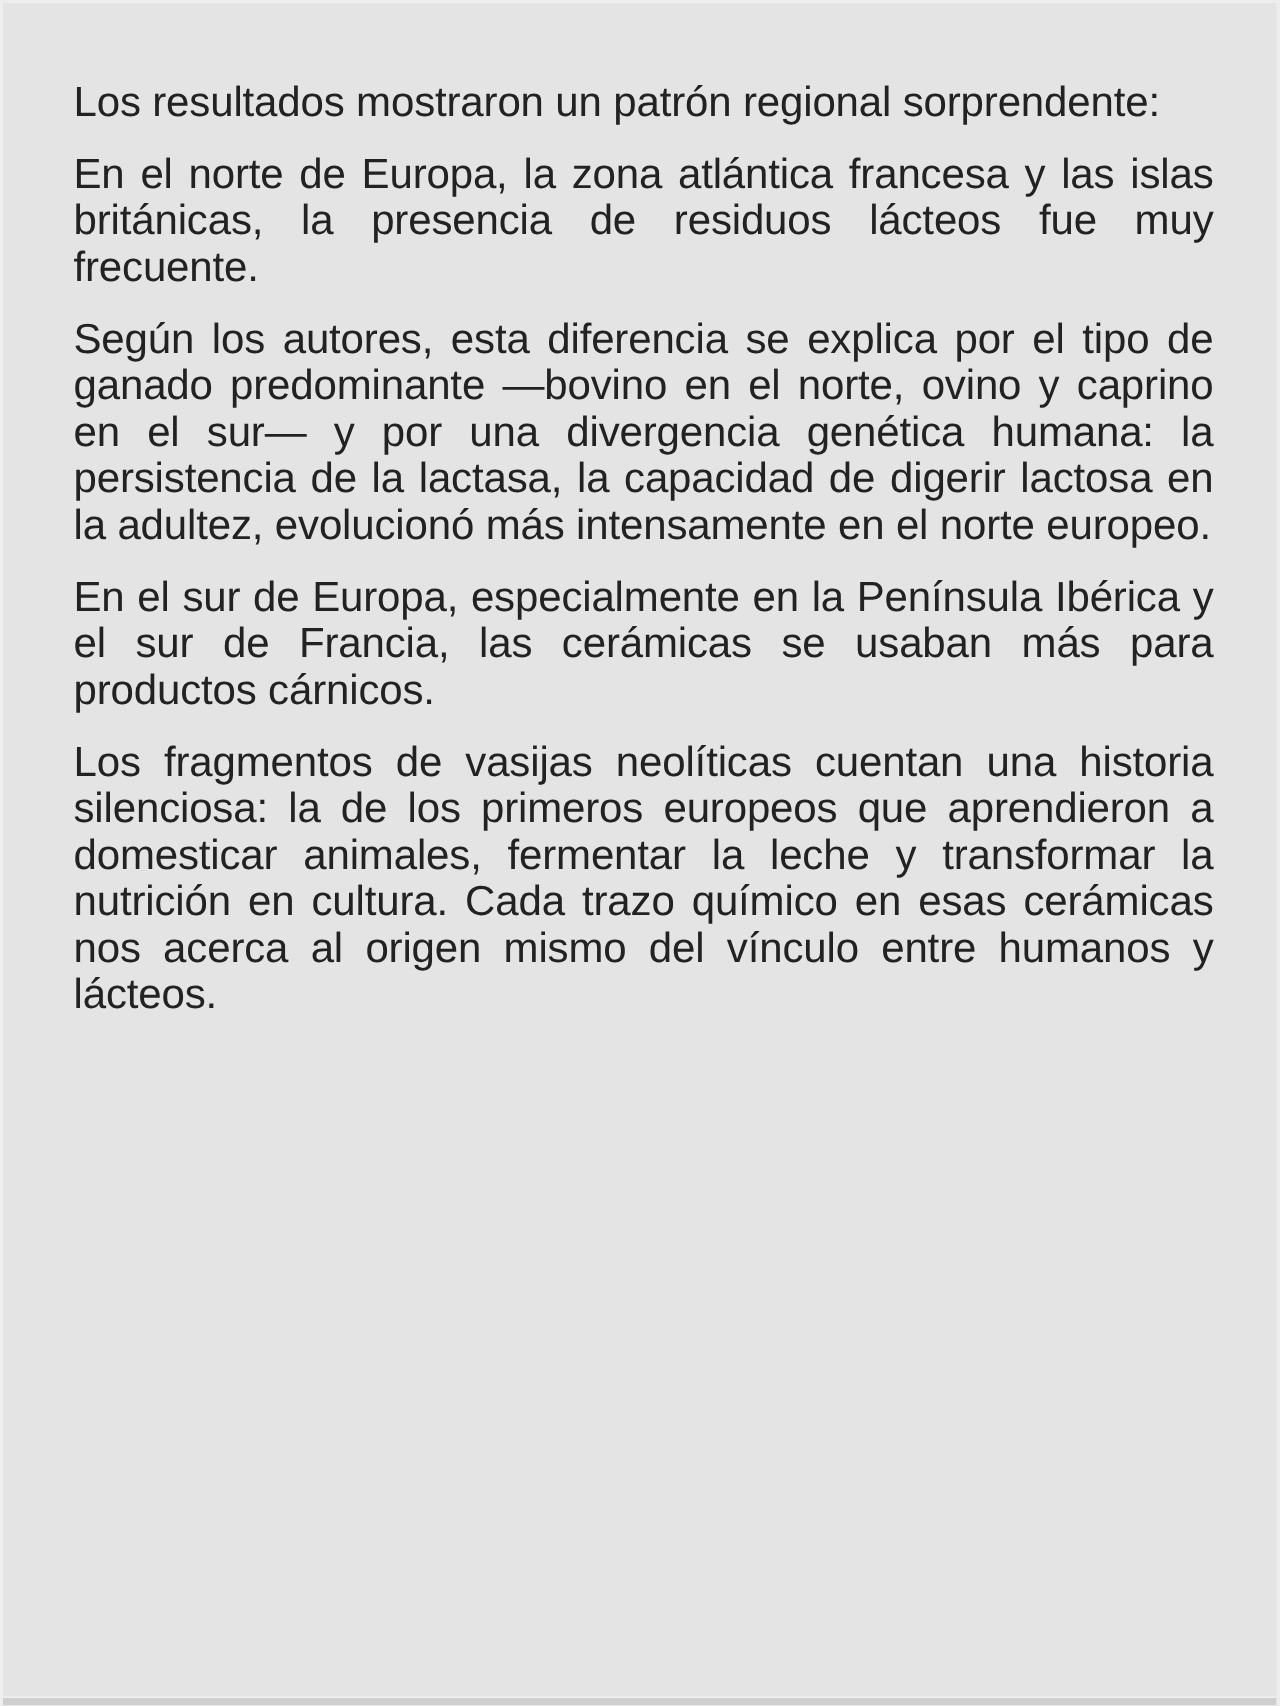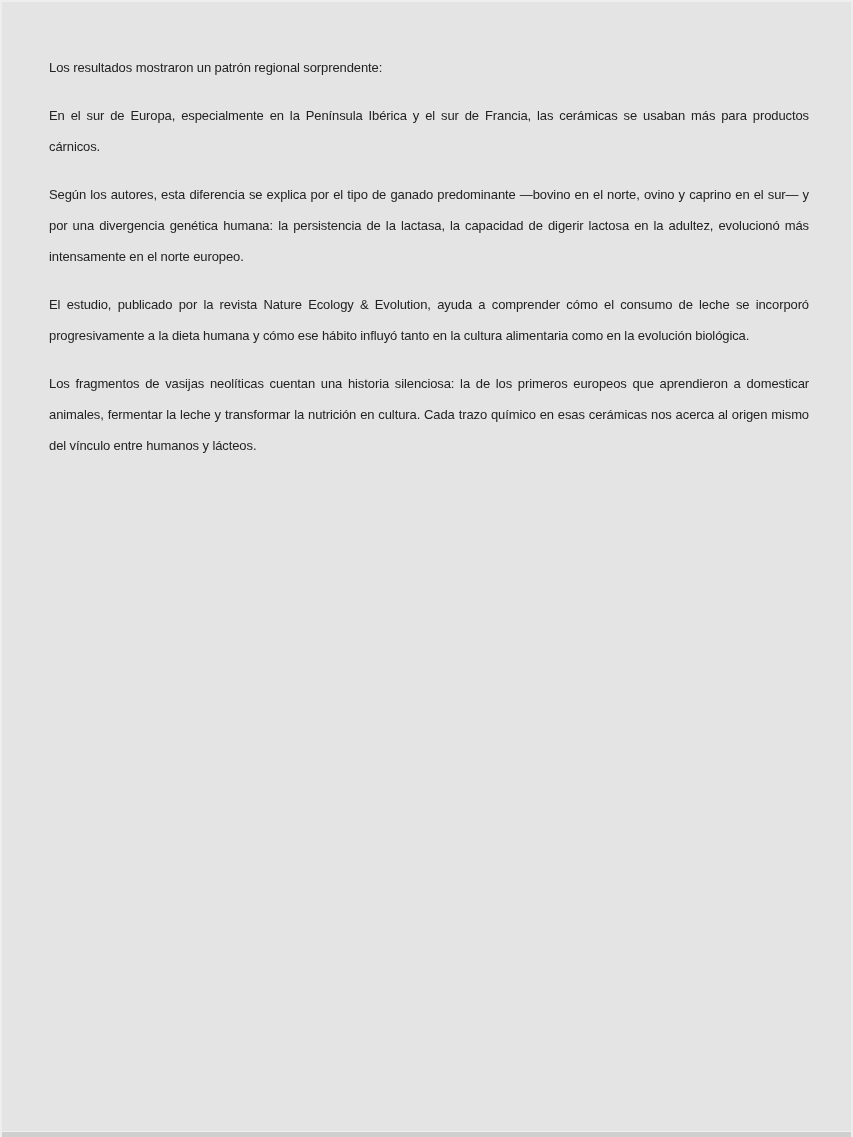--- a/index.html
+++ b/index.html
@@ -21,21 +21,21 @@
   }
   .text-column {
     position: absolute;
     left: 47px;
     top: 50px;
     width: 760px;
     color: #222222;
   }
   .text-column p {
     margin: 0 0 17px 0;
-    font-size: 13px;
+    font-size: 28px;
     line-height: 31px;
     letter-spacing: -0.1px;
     text-align: justify;
     text-justify: inter-word;
   }
   .bottom-highlight {
     position: absolute;
     left: 0;
     bottom: 5px;
     width: 100%;
@@ -50,20 +50,20 @@
     height: 5px;
     background: #cfcfcf;
   }
 </style>
 </head>
 <body>
 
 <div class="canvas">
   <div class="text-column">
     <p>Los resultados mostraron un patrón regional sorprendente:</p>
+    <p>En el norte de Europa, la zona atlántica francesa y las islas británicas, la presencia de residuos lácteos fue muy frecuente.</p>
+    <p>Según los autores, esta diferencia se explica por el tipo de ganado predominante —bovino en el norte, ovino y caprino en el sur— y por una divergencia genética humana: la persistencia de la lactasa, la capacidad de digerir lactosa en la adultez, evolucionó más intensamente en el norte europeo.</p>
     <p>En el sur de Europa, especialmente en la Península Ibérica y el sur de Francia, las cerámicas se usaban más para productos cárnicos.</p>
-    <p>Según los autores, esta diferencia se explica por el tipo de ganado predominante —bovino en el norte, ovino y caprino en el sur— y por una divergencia genética humana: la persistencia de la lactasa, la capacidad de digerir lactosa en la adultez, evolucionó más intensamente en el norte europeo.</p>
-    <p>El estudio, publicado por la revista Nature Ecology &amp; Evolution, ayuda a comprender cómo el consumo de leche se incorporó progresivamente a la dieta humana y cómo ese hábito influyó tanto en la cultura alimentaria como en la evolución biológica.</p>
     <p>Los fragmentos de vasijas neolíticas cuentan una historia silenciosa: la de los primeros europeos que aprendieron a domesticar animales, fermentar la leche y transformar la nutrición en cultura. Cada trazo químico en esas cerámicas nos acerca al origen mismo del vínculo entre humanos y lácteos.</p>
   </div>
   <div class="bottom-highlight"></div>
   <div class="bottom-edge"></div>
 </div>
 
 </body></html>

